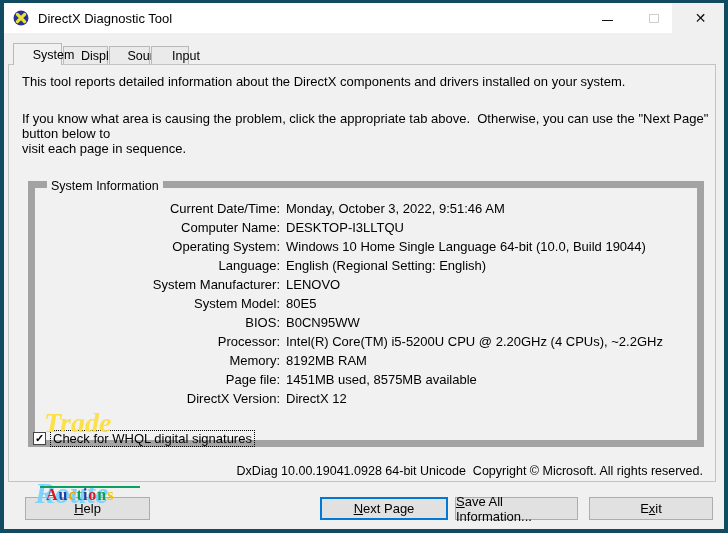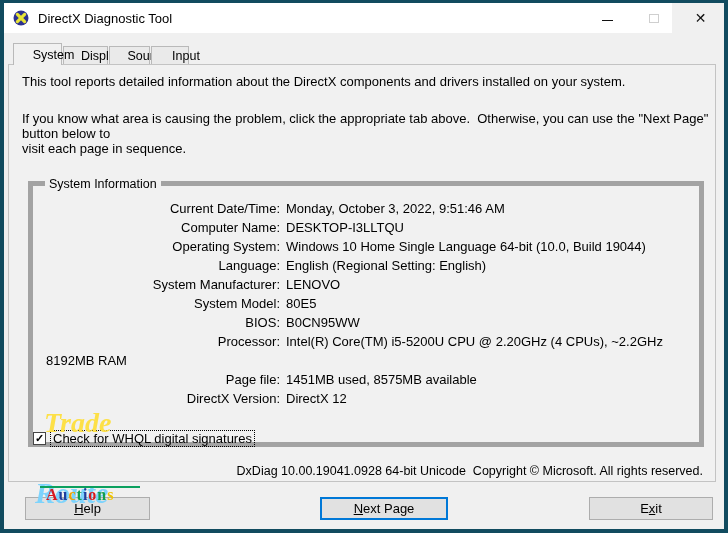--- a/index.html
+++ b/index.html
@@ -25,21 +25,21 @@
   
   .tab { position:absolute; border:1px solid #b9b9b9; border-bottom:none; display:flex; align-items:center; justify-content:center; font-size:12.5px;padding-left:32px; }
   .tab-inactive { top:46px; height:19px; background:#eaeaea; }
   .tab-active { top:43px; height:22px; background:#f1f1f1; z-index:3; }
 
   .page { position:absolute; left:8px; top:64px; width:708px; height:418px; background:#f1f1f1; border:1px solid #c3c3c3; z-index:1; }
 
   .para1 { position:absolute; left:22px; top:74px; width:692px; font-size:13px; white-space:pre-wrap; z-index:2; }
   .para2 { position:absolute; left:22px; top:111px; width:692px; font-size:13px; white-space:pre-wrap; z-index:2; }
 
-  .groupbox { position:absolute; left:28px; top:181px; width:676px; height:266px; border:5px solid #a3a3a3; z-index:2; }
+  .groupbox { position:absolute; left:28px; top:181px; width:676px; height:266px; border:7px solid #a3a3a3; z-index:2; }
   .legend { position:absolute; left:12px; top:-9px; background:#f1f1f1; padding:0 4px; font-size:12.5px; }
 
   .info-rows { position:absolute; left:40px; top:199px; width:662px; z-index:2; }
   .info-row { display:flex; height:19px; align-items:center; font-size:13px; }
   .info-label { width:240px; text-align:right; flex:0 0 auto; }
   .info-value { margin-left:6px; white-space:nowrap; }
 
   .whql { position:absolute; left:33px; top:430px; display:flex; align-items:center; z-index:4; }
   .checkbox { width:13px; height:13px; background:#ffffff; border:1px solid #454545; display:flex; align-items:center; justify-content:center; font-size:11px; font-weight:bold; line-height:11px; }
   .whql-label { margin-left:4px; font-size:13px; border:1px dotted #000; padding:0 2px; }
@@ -137,20 +137,21 @@
       </div>
     <div class="info-row">
         <span class="info-label">BIOS:</span>
         <span class="info-value">B0CN95WW</span>
       </div>
     <div class="info-row">
         <span class="info-label">Processor:</span>
         <span class="info-value">Intel(R) Core(TM) i5-5200U CPU @ 2.20GHz (4 CPUs), ~2.2GHz</span>
       </div>
     <div class="info-row">
+        <span class="info-label">Memory:</span>
         <span class="info-value">8192MB RAM</span>
       </div>
     <div class="info-row">
         <span class="info-label">Page file:</span>
         <span class="info-value">1451MB used, 8575MB available</span>
       </div>
     <div class="info-row">
         <span class="info-label">DirectX Version:</span>
         <span class="info-value">DirectX 12</span>
       </div>
@@ -169,16 +170,19 @@
   <div class="wm wm-auctions"><span style="color:#d6191f">A</span><span style="color:#1f3f9e">u</span><span style="color:#f0a500">c</span><span style="color:#129e4e">t</span><span style="color:#1f3f9e">i</span><span style="color:#d6191f">o</span><span style="color:#129e4e">n</span><span style="color:#f0c400">s</span></div>
 
   <div class="status">DxDiag 10.00.19041.0928 64-bit Unicode  Copyright © Microsoft. All rights reserved.</div>
 
   <div class="btn btn-help">
       <span><span></span><span class="mn">H</span><span>elp</span></span>
     </div>
   <div class="btn btn-next btn-default">
       <span><span></span><span class="mn">N</span><span>ext Page</span></span>
     </div>
+  <div class="btn btn-save">
+      <span><span></span><span class="mn">S</span><span>ave All Information...</span></span>
+    </div>
   <div class="btn btn-exit">
       <span><span>E</span><span class="mn">x</span><span>it</span></span>
     </div>
 </div>
 
 </body></html>

